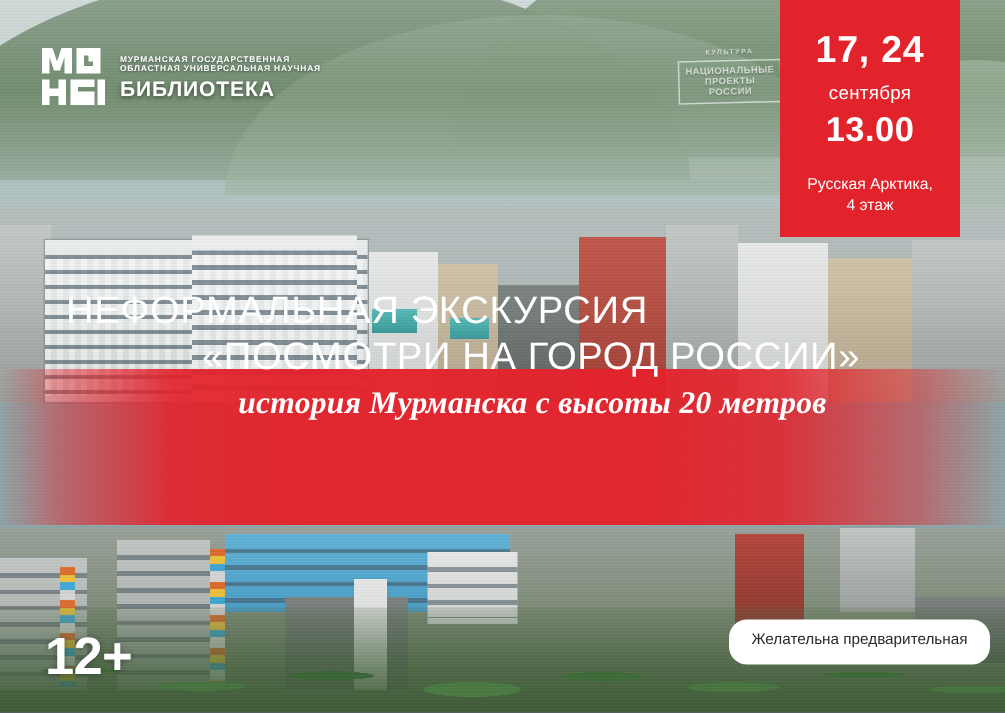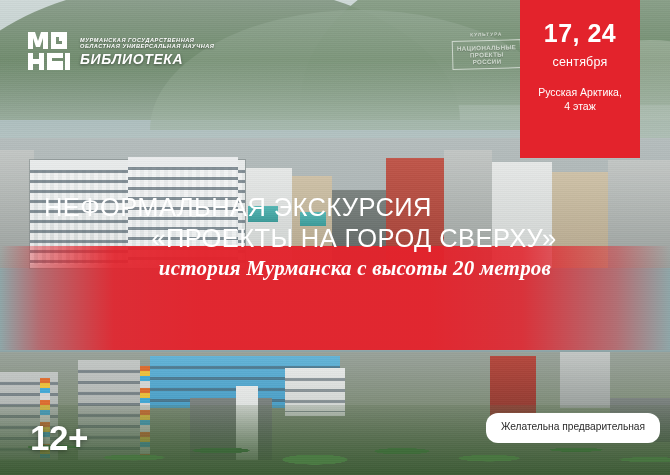--- a/index.html
+++ b/index.html
@@ -131,21 +131,21 @@
   }
 
   
   .logo-wrap {
     position:absolute; left:28px; top:32px;
     display:flex; align-items:center; gap:10px; z-index:7;
   }
   .logo-mark {
     width:42px; height:40px; flex:0 0 auto;
   }
-  .logo-text { line-height:1.18;font-style:italic; }
+  .logo-text { line-height:1.18; }
   .logo-l1, .logo-l2 {
     color:#fff; font-size:5.6px; letter-spacing:.55px; font-weight:bold;
     text-transform:uppercase; white-space:nowrap;
     text-shadow:0 1px 2px rgba(0,0,0,.45);
   }
   .logo-l3 {
     color:#fff; font-size:14px; font-weight:bold; letter-spacing:.6px;
     margin-top:1px; white-space:nowrap;
     text-shadow:0 1px 3px rgba(0,0,0,.45);
   }
@@ -323,30 +323,31 @@
       <div>ПРОЕКТЫ</div>
       <div>РОССИИ</div>
     </div>
   </div>
 
   <div class="datepanel">
     <div class="dp-dates">
       <div>17, 24</div>
     </div>
     <div class="dp-month">сентября</div>
+    <div class="dp-time">13.00</div>
     <div class="dp-place">
       <div>Русская Арктика,</div>
       <div>4 этаж</div>
     </div>
   </div>
 
   <div class="banner"></div>
   <div class="banner-inner">
     <div class="t-line1">НЕФОРМАЛЬНАЯ ЭКСКУРСИЯ</div>
-    <div class="t-line2">«ПРОЕКТЫ НА ГОРОД СВЕРХУ»</div>
+    <div class="t-line2">«ПОСМОТРИ НА ГОРОД РОССИИ»</div>
     <div class="t-line3">история Мурманска с высоты 20 метров</div>
   </div>
 
   <div class="age">12+</div>
 
   <div class="booking">
     <div>Желательна предварительная</div>
   </div>
 
 </div>

